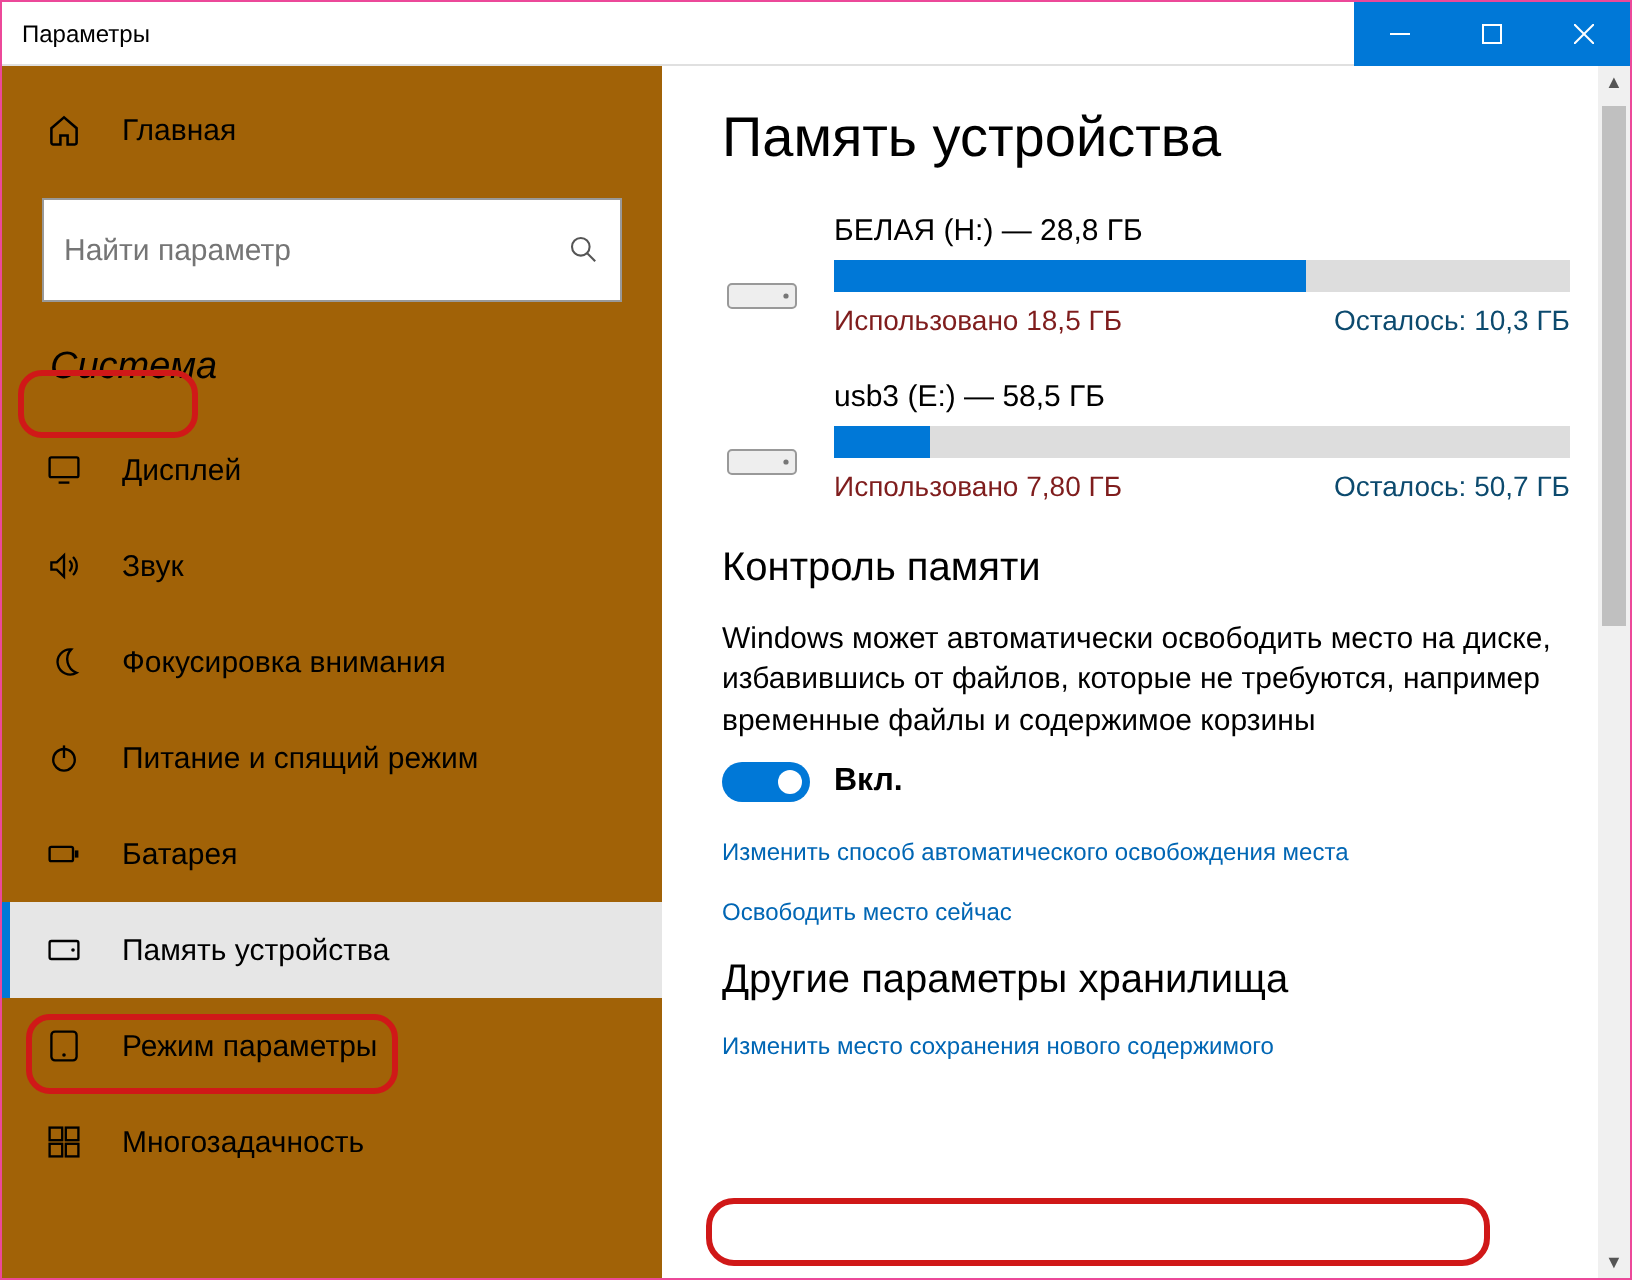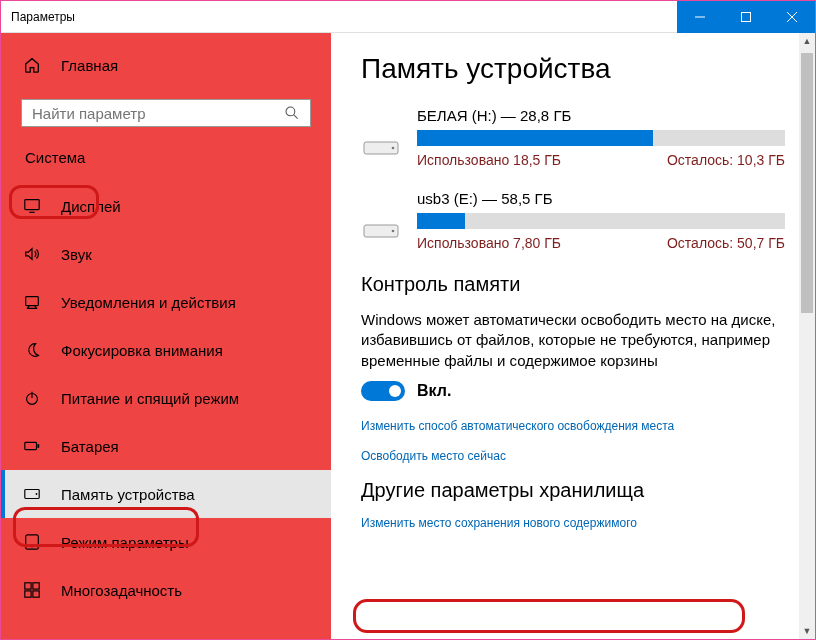--- a/index.html
+++ b/index.html
@@ -4,39 +4,39 @@
 <style>
   * { box-sizing: border-box; margin: 0; padding: 0; font-family: "Segoe UI", Tahoma, sans-serif; }
   html, body { width: 816px; height: 640px; overflow: hidden; background: #fff; }
   .window { width: 816px; height: 640px; display: flex; flex-direction: column; border: 1px solid #ec4899; }
   .titlebar { height: 32px; background: #fff; display: flex; align-items: center; border-bottom: 1px solid #e0e0e0; }
   .titlebar-title { font-size: 12px; color: #000; padding-left: 10px; flex: 1; }
   .tb-btn { width: 46px; height: 32px; display: flex; align-items: center; justify-content: center; }
   .tb-blue { background: #0078d7; color: #fff; }
   .tb-close { background: #0078d7; color: #fff; }
   .body { flex: 1; display: flex; overflow: hidden; }
-  .sidebar { width: 330px; background: #ef4444; padding-top: 14px; overflow: hidden; position: relative; }
+  .sidebar { width: 330px; background: #a16207; padding-top: 14px; overflow: hidden; position: relative; }
   .home-row { display: flex; align-items: center; height: 36px; padding-left: 22px; gap: 20px; font-size: 15px; color: #000; margin-bottom: 10px; }
-  .search { margin: 16px 20px 18px 20px; height: 28px; border: 1px solid #999; background: #fff; display: flex; align-items: center; padding: 0 10px; }
+  .search { margin: 16px 20px 18px 20px; height: 52px; border: 1px solid #999; background: #fff; display: flex; align-items: center; padding: 0 10px; }
   .search input { flex: 1; border: none; outline: none; font-size: 15px; background: transparent; }
-  .cat-head { font-size: 15px; color: #000; padding: 4px 10px; display: inline-block; margin-left: 14px; margin-bottom: 12px; }
+  .cat-head { font-size: 19px; color: #000; padding: 4px 10px; display: inline-block; margin-left: 14px; margin-bottom: 12px; font-style: italic; }
   .nav-item { display: flex; align-items: center; height: 48px; padding-left: 22px; gap: 20px; font-size: 15px; color: #000; }
   .nav-item.selected { border-left: 4px solid #0078d7; padding-left: 18px; background: #e6e6e6; }
   .sb-ann { border: 3px solid #d01818; border-radius: 12px; position: absolute; pointer-events: none; }
   .main { flex: 1; padding: 20px 30px 0 30px; overflow: hidden; position: relative; }
   .main h1 { font-size: 28px; font-weight: 400; margin-bottom: 22px; }
   .drive { display: flex; gap: 16px; margin-bottom: 22px; }
   .drive-icon { width: 40px; display: flex; align-items: center; justify-content: center; padding-top: 20px; }
   .drive-body { flex: 1; }
   .drive-title { font-size: 15px; color: #000; margin-bottom: 6px; }
   .bar { height: 16px; background: #ddd; position: relative; margin-bottom: 6px; }
   .bar .fill { position: absolute; left: 0; top: 0; height: 100%; background: #0078d7; }
   .bar-row { display: flex; justify-content: space-between; font-size: 14px; }
   .used { color: #7f1d1d; }
-  .remain { color: #7f1d1d; }
+  .remain { color: #0c4a6e; }
   .sect { font-size: 20px; font-weight: 400; margin: 14px 0 14px 0; }
   .desc { font-size: 15px; color: #000; line-height: 1.35; margin-bottom: 10px; }
   .toggle-row { display: flex; align-items: center; gap: 12px; margin-bottom: 18px; font-weight: bold; }
   .toggle { width: 44px; height: 20px; background: #0078d7; border-radius: 10px; position: relative; }
   .toggle .knob { width: 12px; height: 12px; background: #fff; border-radius: 50%; position: absolute; right: 4px; top: 4px; }
   .link { color: #0066b4; font-size: 12px; margin-bottom: 16px; display: block; }
   .sb-ann2 { border: 3px solid #d01818; border-radius: 14px; position: absolute; pointer-events: none; }
   .scrollbar { position: absolute; right: 0; top: 0; width: 16px; height: 100%; background: #f0f0f0; }
   .sb-thumb { position: absolute; left: 2px; width: 12px; background: #c0c0c0; top: 20px; height: 260px; }
   .sb-arrow { position: absolute; left: 0; width: 16px; height: 16px; display: flex; align-items:center; justify-content:center; color:#555; font-size:9px;}
@@ -104,29 +104,20 @@
             <svg width="18" height="18" viewBox="0 0 20 20">
               <path d="M3 8h3l4-4v12l-4-4H3V8z" fill="none" stroke="#000" stroke-width="1.3"></path>
               <path d="M13 7a4 4 0 0 1 0 6M15 5a7 7 0 0 1 0 10" fill="none" stroke="#000" stroke-width="1.3"></path>
             </svg>
           </span>
         <span>Звук</span>
       </div>
       <div class="nav-item">
         <span>
             <svg width="18" height="18" viewBox="0 0 20 20">
-              <rect x="3" y="4" width="14" height="10" rx="1" fill="none" stroke="#000" stroke-width="1.3"></rect>
-              <path d="M7 14l-2 3h10l-2-3" fill="none" stroke="#000" stroke-width="1.3"></path>
-            </svg>
-          </span>
-        <span>Уведомления и действия</span>
-      </div>
-      <div class="nav-item">
-        <span>
-            <svg width="18" height="18" viewBox="0 0 20 20">
               <path d="M14 3a7 7 0 1 0 3 13 8 8 0 0 1-3-13z" fill="none" stroke="#000" stroke-width="1.3"></path>
             </svg>
           </span>
         <span>Фокусировка внимания</span>
       </div>
       <div class="nav-item">
         <span>
             <svg width="18" height="18" viewBox="0 0 20 20">
               <circle cx="10" cy="11" r="6" fill="none" stroke="#000" stroke-width="1.3"></circle>
               <line x1="10" y1="3" x2="10" y2="10" stroke="#000" stroke-width="1.3"></line>

